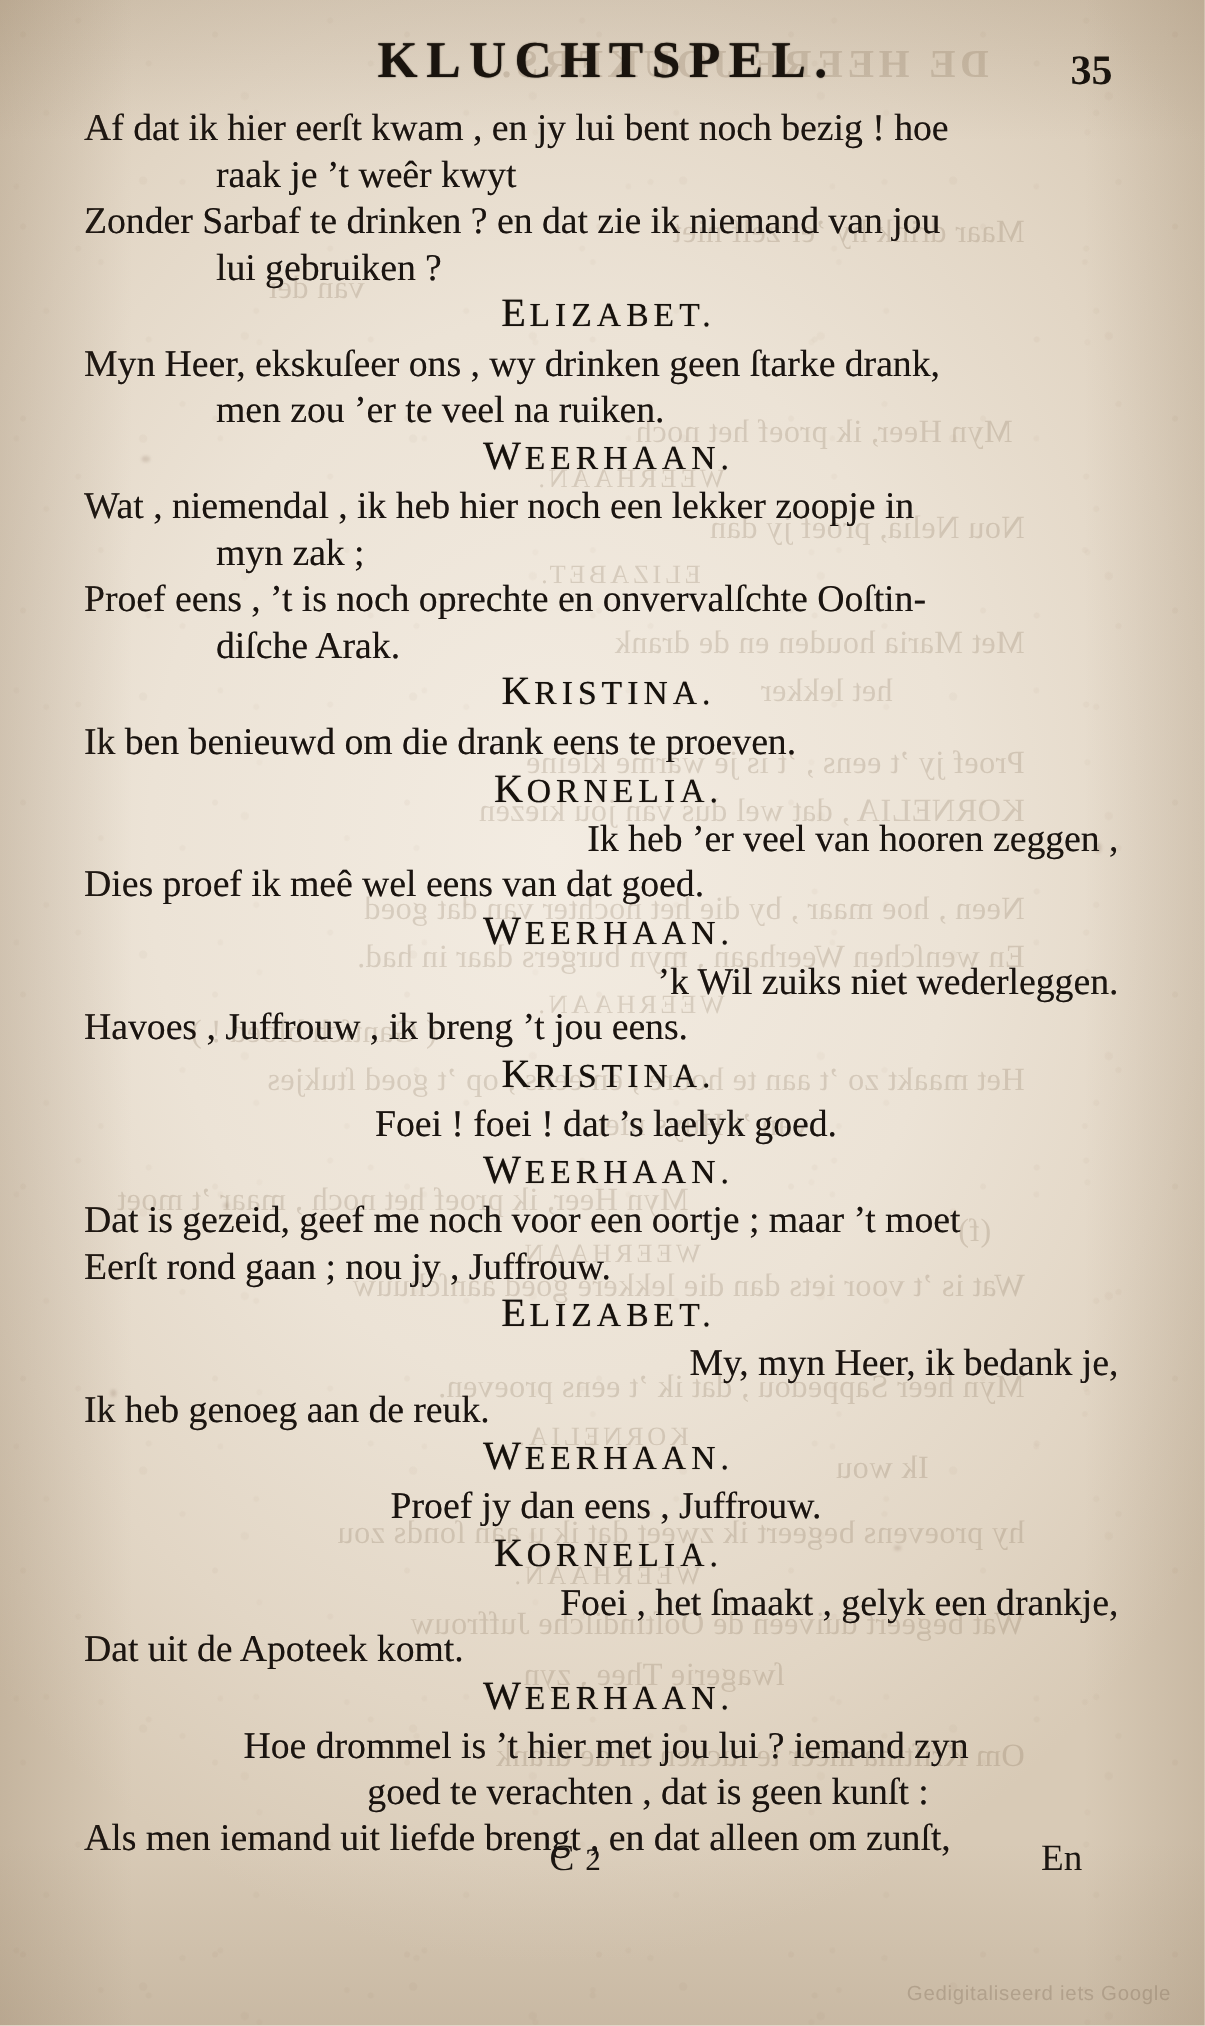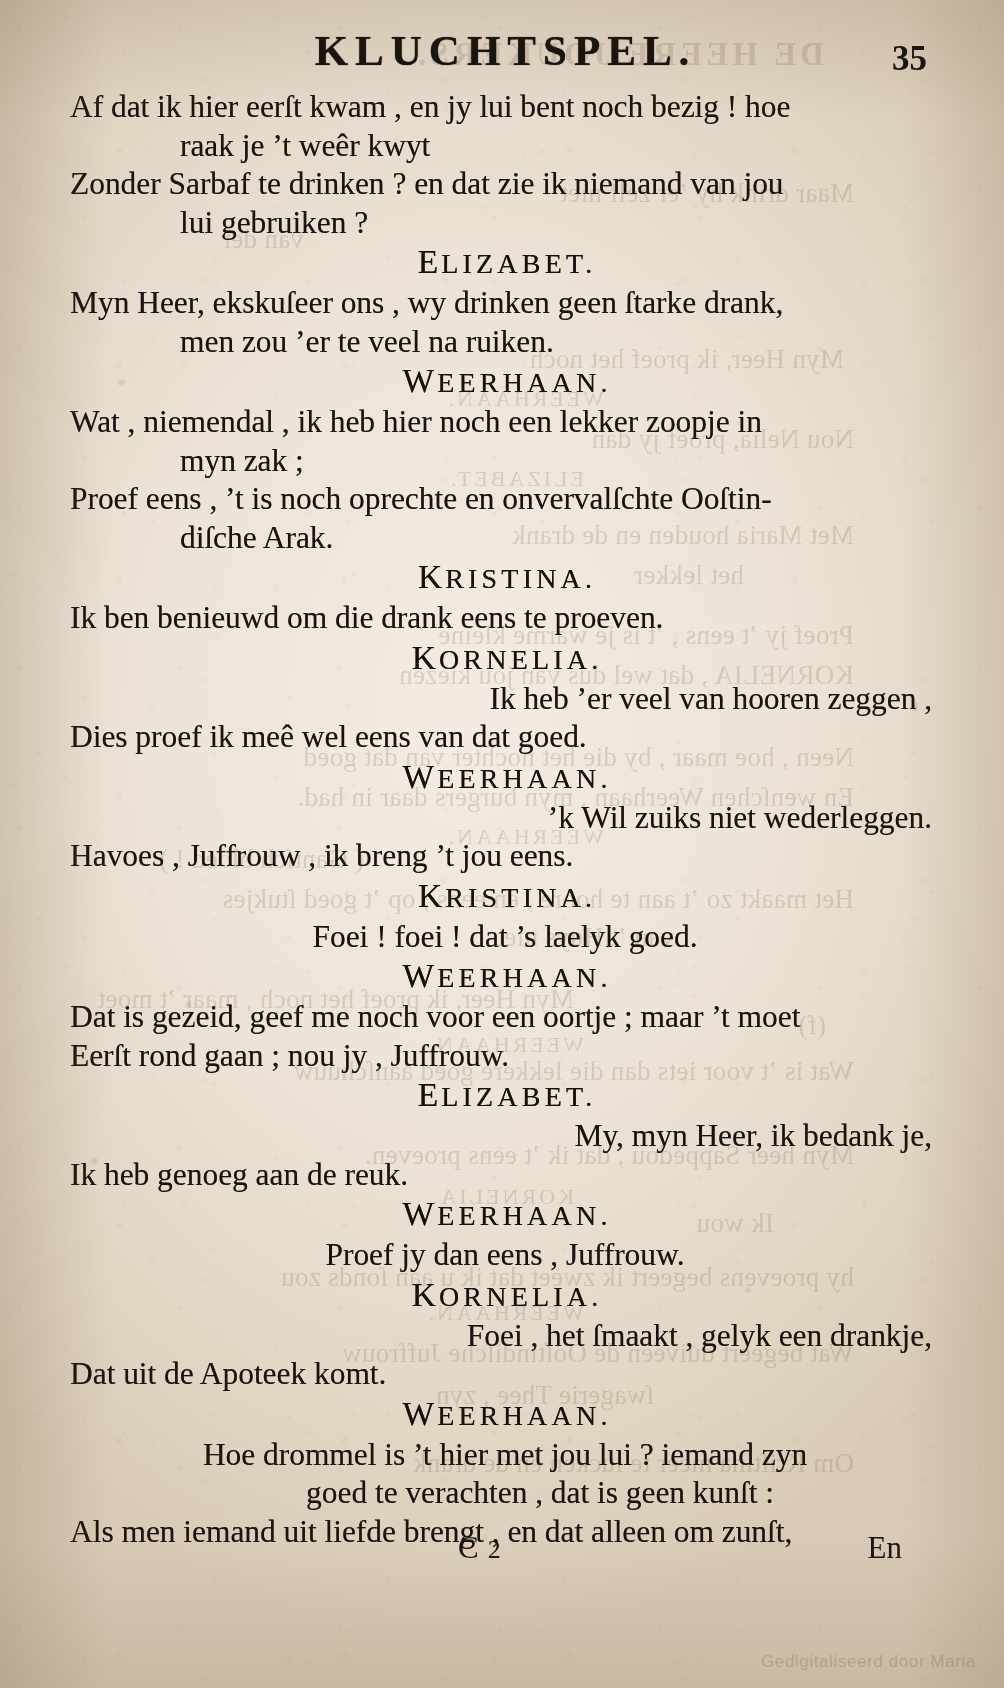--- a/index.html
+++ b/index.html
@@ -285,15 +285,15 @@
 
     <div class="footer">
       <div class="sig"><span>C</span><span class="num" style="margin-left:9px;">2</span></div>
       <div class="catchword">En</div>
     </div>
 
   </div>
 
   <div class="vignette"></div>
 
-  <div class="watermark">Gedigitaliseerd door Maria</div>
+  <div class="watermark">Gedigitaliseerd iets Google</div>
 
 </div>
 
 </body></html>

